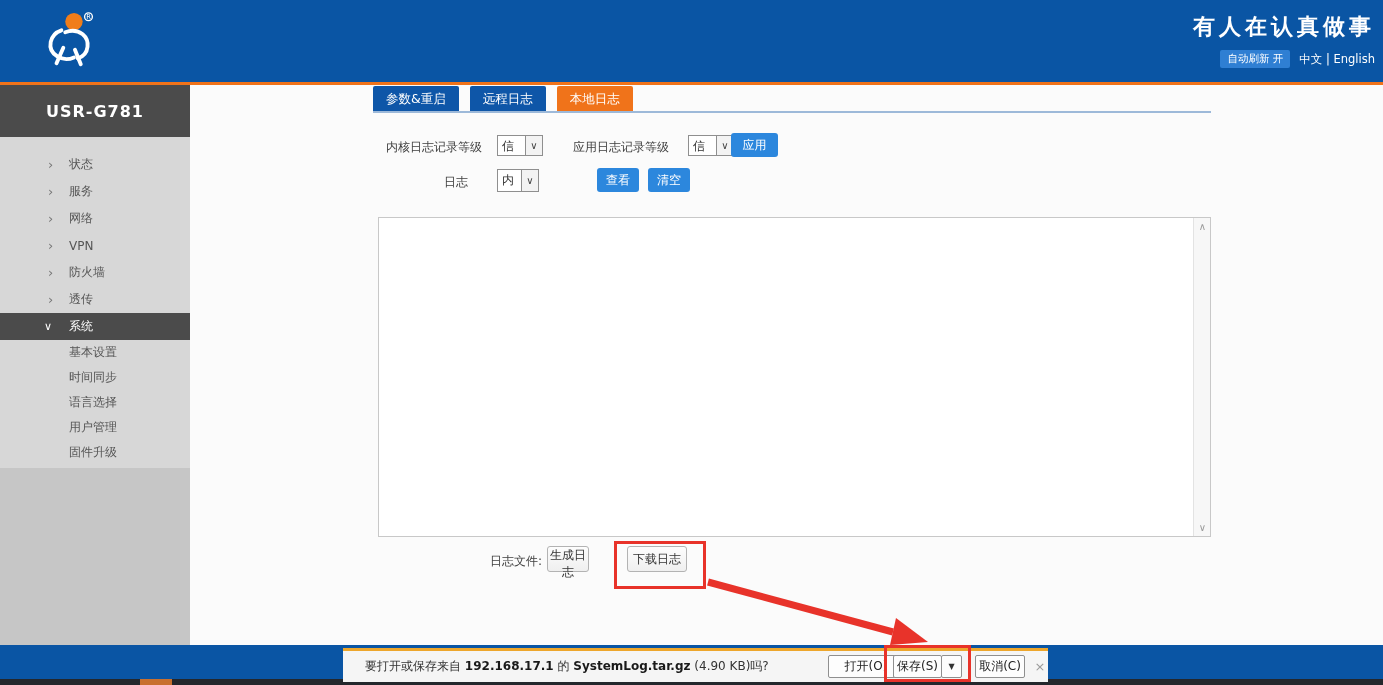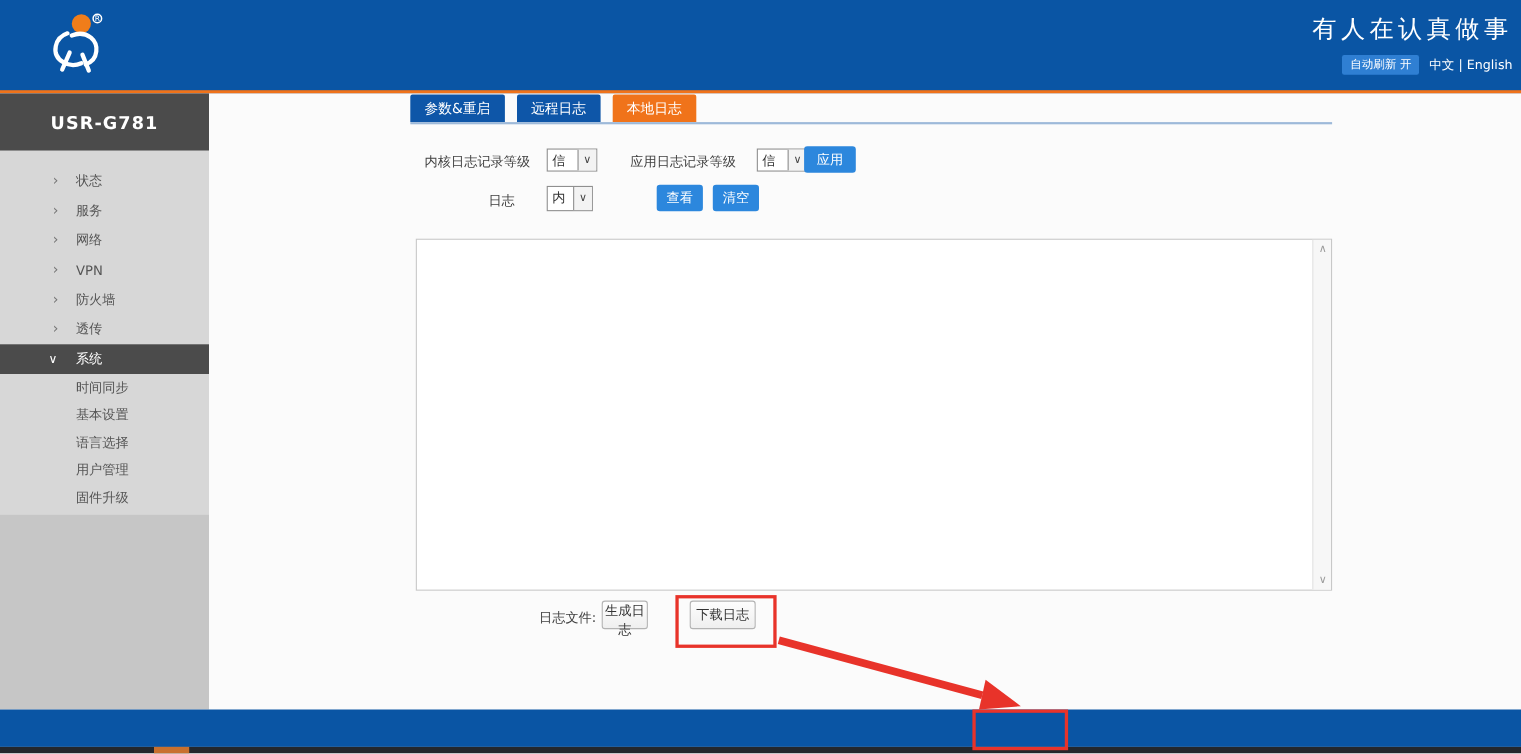--- a/index.html
+++ b/index.html
@@ -8,21 +8,21 @@
 
   
   .topbar { position:absolute; left:0; top:0; width:1383px; height:85px;
             background:#0a55a4; border-bottom:3px solid #f0731a; }
   .brand { position:absolute; left:42px; top:9px; display:flex; align-items:flex-start; }
   .brand-logo { width:62px; height:62px; }
   .brand-text { margin-left:12px; margin-top:8px; }
   .brand-title { color:#ffffff; font-size:21px; font-weight:bold; letter-spacing:3px; }
   .brand-subtitle { color:#cfe0f2; font-size:11px; margin-top:6px; letter-spacing:1px; }
   .top-right { position:absolute; right:8px; top:12px; text-align:right; }
-  .slogan { color:#ffffff; font-size:22px; font-weight:normal; letter-spacing:4px;margin-left:33px; }
+  .slogan { color:#ffffff; font-size:22px; font-weight:bold; letter-spacing:4px;margin-left:33px; }
   .top-right-row { margin-top:8px; display:flex; justify-content:flex-end; align-items:center; gap:9px;text-align:right; }
   .auto-refresh-badge { background:#2f7fd3; color:#fff; font-size:10.5px; padding:2px 7px; border-radius:2px; }
   .lang-switch { color:#ffffff; font-size:11.5px; }
 
   
   .sidebar { position:absolute; left:0; top:85px; width:190px; height:560px; background:#c6c6c6; }
   .device-title { height:52px; background:#4b4b4b; color:#fff; font-size:16px; font-weight:bold;
                   display:flex; align-items:center; justify-content:center; letter-spacing:1px; }
   .menu { background:#d7d7d7; height:331px; padding-top:14px; }
   .menu-item { height:27px; display:flex; align-items:center; padding-left:48px; gap:13px;
@@ -137,22 +137,22 @@
         <span>防火墙</span>
       </div>
       <div class="menu-item">
         <span class="chev">›</span>
         <span>透传</span>
       </div>
       <div class="menu-item active">
         <span class="chev">∨</span>
         <span>系统</span>
       </div>
+      <div class="menu-subitem">基本设置</div>
       <div class="menu-subitem">时间同步</div>
-      <div class="menu-subitem">基本设置</div>
       <div class="menu-subitem">语言选择</div>
       <div class="menu-subitem">用户管理</div>
       <div class="menu-subitem">固件升级</div>
     </nav>
   </aside>
 
   <main class="main">
     <div class="tabs">
       <div class="tab">参数&amp;重启</div>
       <div class="tab">远程日志</div>
@@ -190,20 +190,30 @@
 
     <span class="fieldlabel" style="left:300px; top:468px;">日志文件:</span>
     <button class="btn-secondary" style="left:357px; top:461px; width:42px; height:26px;">生成日志</button>
     <button class="btn-secondary" style="left:437px; top:461px; width:60px; height:26px;">下载日志</button>
   </main>
 
   <footer class="footer"></footer>
   <div class="bottom-strip"></div>
   <div class="bottom-chip"></div>
 
+  <div class="download-bar">
+    <div class="dl-msg">
+      <span>要打开或保存来自 </span><b>192.168.17.1</b><span> 的 </span><b>SystemLog.tar.gz</b><span> (4.90 KB)</span><span>吗?</span>
+    </div>
+    <button class="ie-btn open">打开(O)</button>
+    <button class="ie-btn save">保存(S)</button>
+    <button class="ie-btn split">▼</button>
+    <button class="ie-btn cancel">取消(C)</button>
+    <button class="dl-close">×</button>
+  </div>
 
   <div class="anno-box b1"></div>
   <div class="anno-box b2"></div>
   <svg class="anno-arrow" width="1383" height="685" viewBox="0 0 1383 685">
     <line x1="708" y1="582" x2="893" y2="632" stroke="#e8332a" stroke-width="7"></line>
     <polygon points="928,642 890,645 896,618" fill="#e8332a"></polygon>
   </svg>
 
 </div>
 

